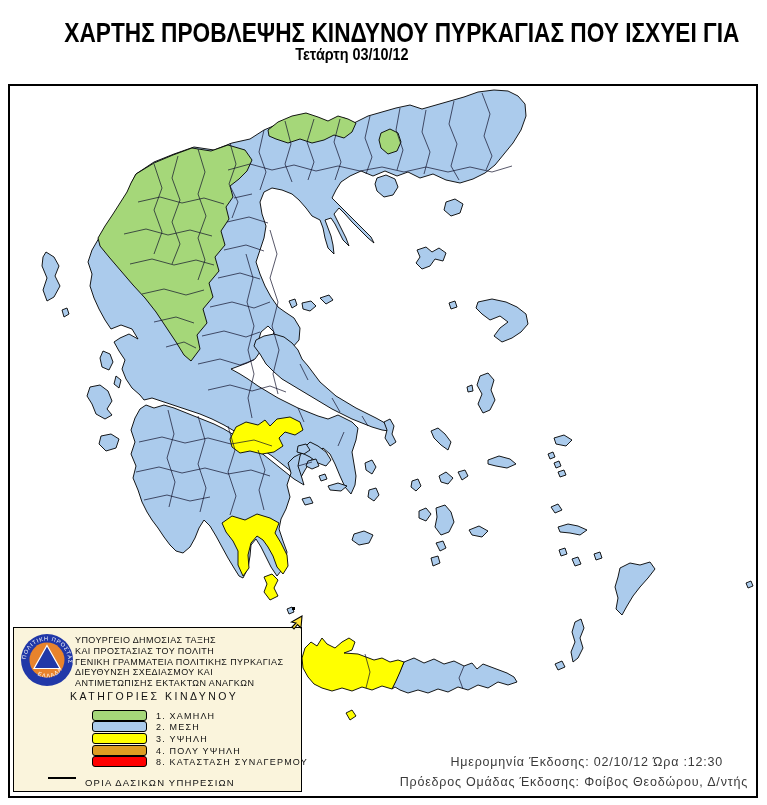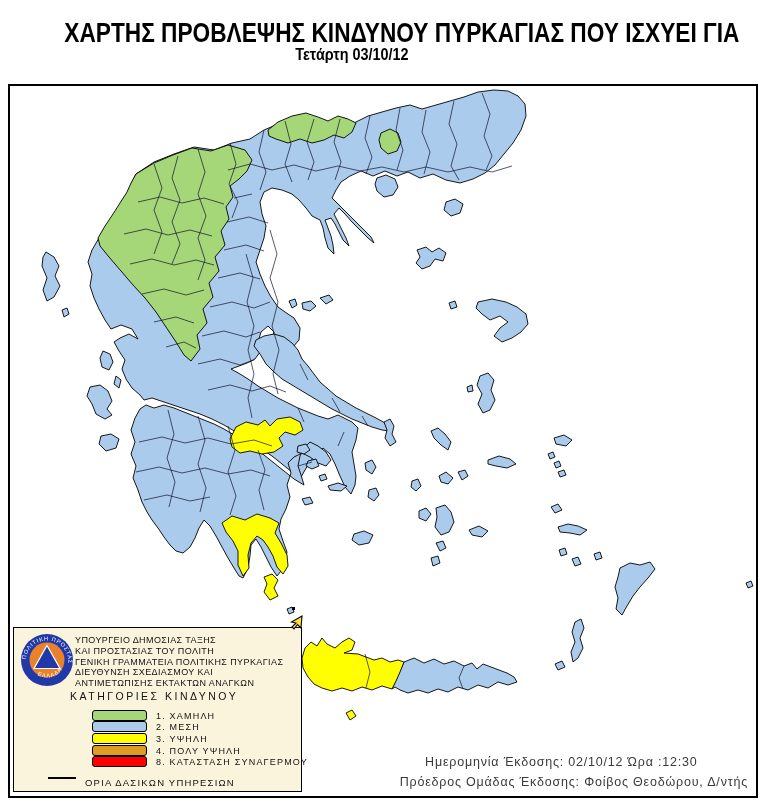--- a/index.html
+++ b/index.html
@@ -30,21 +30,21 @@
   .cat-items{position:absolute;left:34px;top:81px;}
   .cat-row{display:flex;align-items:flex-end;height:11.7px;margin-left:44px;}
   .swatch{display:inline-block;width:53px;height:9px;border:1px solid #000;border-radius:3px;margin-right:9px;flex:0 0 auto;}
   .cat-label{font-size:9px;letter-spacing:1.2px;white-space:nowrap;color:#111;}
   .bound-row{position:absolute;left:34px;top:149px;display:flex;align-items:flex-start;}
   .bound-line{display:inline-block;width:28px;height:2px;background:#000;margin-right:9px;}
   .bound-label{font-size:9.5px;letter-spacing:1.2px;white-space:nowrap;color:#111;}
 
   .issue{position:absolute;right:8px;bottom:4px;text-align:right;
          font-size:12.5px;line-height:20px;letter-spacing:0.8px;color:#3a3a3a;white-space:nowrap;}
-  .issue .l1{margin-right:25px;text-align:center;}
+  .issue .l1{margin-right:25px;}
 
   .cursor-artifact{position:absolute;left:272px;top:520px;width:26px;height:26px;z-index:6;}
 </style>
 </head>
 <body>
 
 <div class="titles">
   <div class="title-line1"><span class="condense">ΧΑΡΤΗΣ ΠΡΟΒΛΕΨΗΣ ΚΙΝΔΥΝΟΥ ΠΥΡΚΑΓΙΑΣ ΠΟΥ ΙΣΧΥΕΙ ΓΙΑ</span></div>
   <div class="title-line2"><span class="condense2">Τετάρτη 03/10/12</span></div>
 </div>

